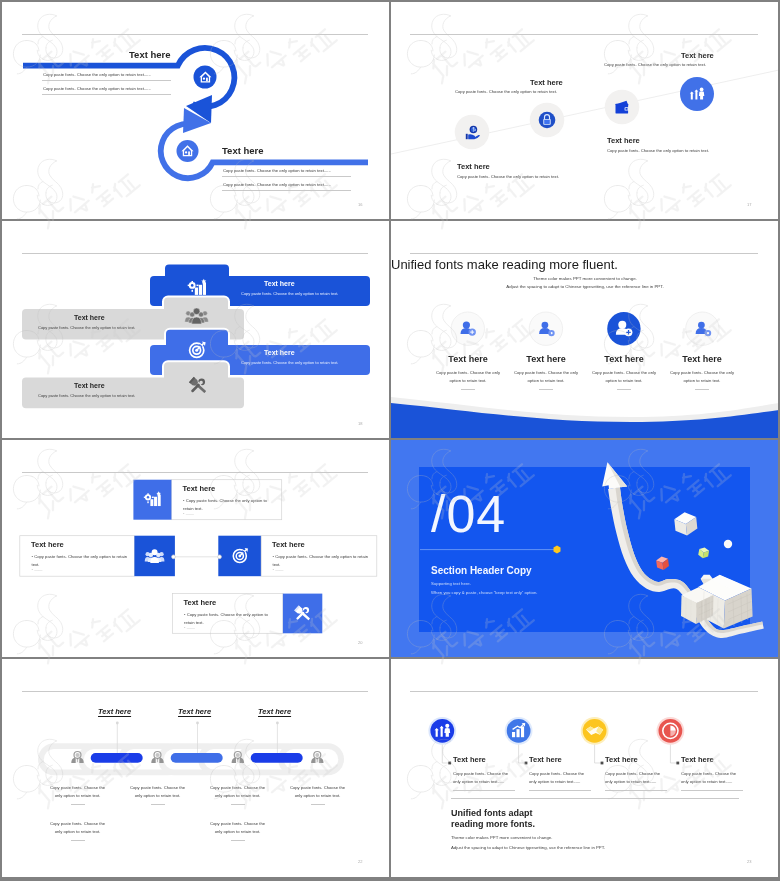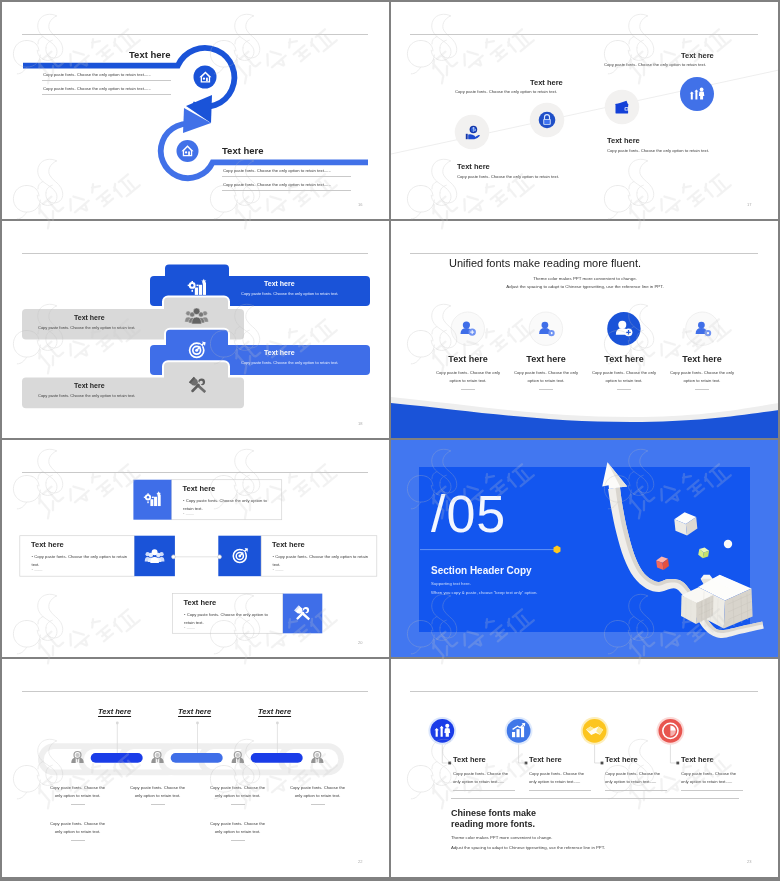--- a/index.html
+++ b/index.html
@@ -195,21 +195,21 @@
     <div class="bodytxt" style="left:36px;top:104px;font-size:4px;">Copy paste fonts. Choose the only option to retain text.</div>
     <div class="ttl" style="left:262px;top:128px;font-size:7px;color:#fff;">Text here</div>
     <div class="bodytxt" style="left:239px;top:139px;font-size:4px;color:#e4ecff;">Copy paste fonts. Choose the only option to retain text.</div>
     <div class="ttl" style="left:72px;top:161px;font-size:7px;">Text here</div>
     <div class="bodytxt" style="left:36px;top:172px;font-size:4px;">Copy paste fonts. Choose the only option to retain text.</div>
     <div class="pgnum" style="left:356px;top:200px;">18</div>
   </div>
 
   <div class="slide s4">
     <div class="topline" style="left:19px;top:32px;width:348px;"></div>
-    <div class="ttl" style="left:0;top:36px;width:308px;text-align:center;font-weight:normal;font-size:11px;color:#1a1a1a;">Unified fonts make reading more fluent.</div>
+    <div class="ttl" style="left:0;top:36px;width:308px;text-align:left;font-weight:normal;font-size:13px;color:#1a1a1a;">Unified fonts make reading more fluent.</div>
     <div class="bodytxt" style="left:0;top:55px;width:388px;text-align:center;font-size:4.4px;">Theme color makes PPT more convenient to change.</div>
     <div class="bodytxt" style="left:0;top:63px;width:388px;text-align:center;font-size:4.4px;">Adjust the spacing to adapt to Chinese typesetting, use the reference line in PPT.</div>
     <svg width="388" height="218" style="position:absolute;left:0;top:0;">
       <circle cx="76.8" cy="107.7" r="16.7" fill="#fafafa" stroke="#ececec" stroke-width="0.8"></circle>
       <circle cx="154.9" cy="107.7" r="16.7" fill="#fafafa" stroke="#ececec" stroke-width="0.8"></circle>
       <circle cx="232.9" cy="107.7" r="16.7" fill="#1a53d8"></circle>
       <circle cx="311.4" cy="107.7" r="16.7" fill="#fafafa" stroke="#ececec" stroke-width="0.8"></circle>
 
       <g transform="translate(76.8,107.7)">
         <circle cx="-1.4" cy="-3.6" r="3.6" fill="#3f6ee8"></circle>
@@ -382,21 +382,21 @@
           </g>
           <g stroke="#e3e0d8" stroke-width="0.45" fill="none">
             <path d="M313,151.5 L312.2,178.2 M320,155 L319.4,181.3 M327,158.5 L326.3,185"></path>
             <path d="M295,157.5 L294.8,178 M300,159.8 L299.8,180.6"></path>
           </g>
 
           <polygon points="329,135.2 348,143.5 338.2,148 319.5,139.8" fill="#fdfdfc" opacity="0.9"></polygon>
         </g>
       </g>
     </svg>
-    <div style="position:absolute;left:40px;top:48px;font-size:52px;color:#f2f6ff;font-family:'Liberation Sans',sans-serif;font-weight:300;letter-spacing:1px;line-height:52px;">/05</div>
+    <div style="position:absolute;left:40px;top:48px;font-size:52px;color:#f2f6ff;font-family:'Liberation Sans',sans-serif;font-weight:300;letter-spacing:1px;line-height:52px;">/04</div>
     <div style="position:absolute;left:40px;top:125px;font-size:10px;font-weight:bold;color:#f2f6ff;">Section Header Copy</div>
     <div style="position:absolute;left:40px;top:141px;font-size:4.3px;color:#cfdefb;">Supporting text here.</div>
     <div style="position:absolute;left:40px;top:150px;font-size:4.3px;color:#cfdefb;">When you copy &amp; paste, choose "keep text only" option.</div>
   </div>
 
   <div class="slide s7">
     <div class="topline" style="left:20px;top:32px;width:346px;"></div>
     <svg width="388" height="218" style="position:absolute;left:0;top:0;">
 
       <g transform="translate(0,-659)">
@@ -539,21 +539,21 @@
     <div class="ttl" style="left:138px;top:96px;font-size:7.5px;">Text here</div>
     <div class="bodytxt" style="left:138px;top:111px;width:60px;font-size:4.2px;line-height:7.5px;white-space:normal;">Copy paste fonts. Choose the only option to retain text......</div>
     <div class="topline" style="left:138px;top:131px;width:62px;"></div>
     <div class="ttl" style="left:214px;top:96px;font-size:7.5px;">Text here</div>
     <div class="bodytxt" style="left:214px;top:111px;width:60px;font-size:4.2px;line-height:7.5px;white-space:normal;">Copy paste fonts. Choose the only option to retain text......</div>
     <div class="topline" style="left:214px;top:131px;width:62px;"></div>
     <div class="ttl" style="left:290px;top:96px;font-size:7.5px;">Text here</div>
     <div class="bodytxt" style="left:290px;top:111px;width:60px;font-size:4.2px;line-height:7.5px;white-space:normal;">Copy paste fonts. Choose the only option to retain text......</div>
     <div class="topline" style="left:290px;top:131px;width:62px;"></div>
     <div class="topline" style="left:60px;top:139px;width:288px;"></div>
-    <div class="ttl" style="left:60px;top:149px;font-size:9px;">Chinese fonts make</div>
+    <div class="ttl" style="left:60px;top:149px;font-size:9px;">Unified fonts adapt</div>
     <div class="ttl" style="left:60px;top:160px;font-size:9px;">reading more fonts.</div>
     <div class="bodytxt" style="left:60px;top:176px;font-size:4.3px;">Theme color makes PPT more convenient to change.</div>
     <div class="bodytxt" style="left:60px;top:186px;font-size:4.3px;">Adjust the spacing to adapt to Chinese typesetting, use the reference line in PPT.</div>
     <div class="pgnum" style="left:356px;top:200px;">23</div>
   </div>
 
   <div class="gridline" style="left:389px;top:0;width:2px;height:881px;"></div>
   <div class="gridline" style="left:0;top:219px;width:780px;height:2px;"></div>
   <div class="gridline" style="left:0;top:438px;width:780px;height:2px;"></div>
   <div class="gridline" style="left:0;top:657px;width:780px;height:2px;"></div>

